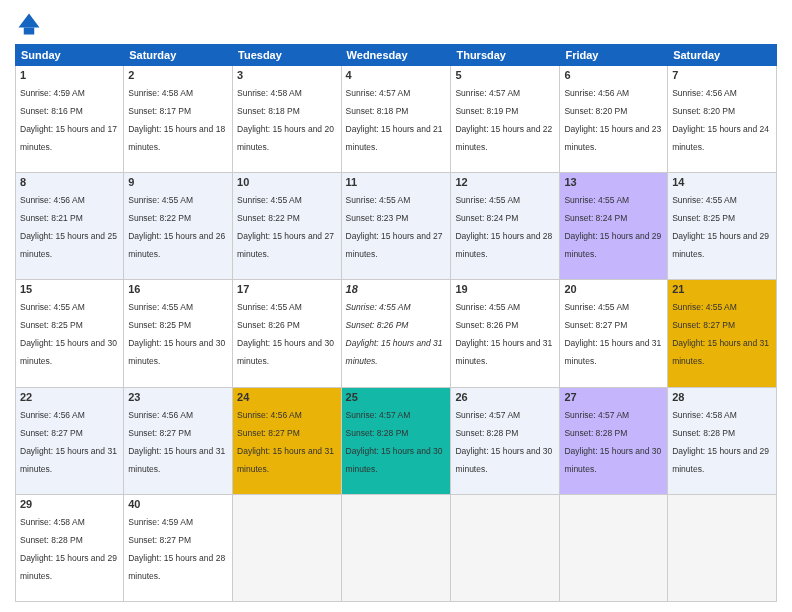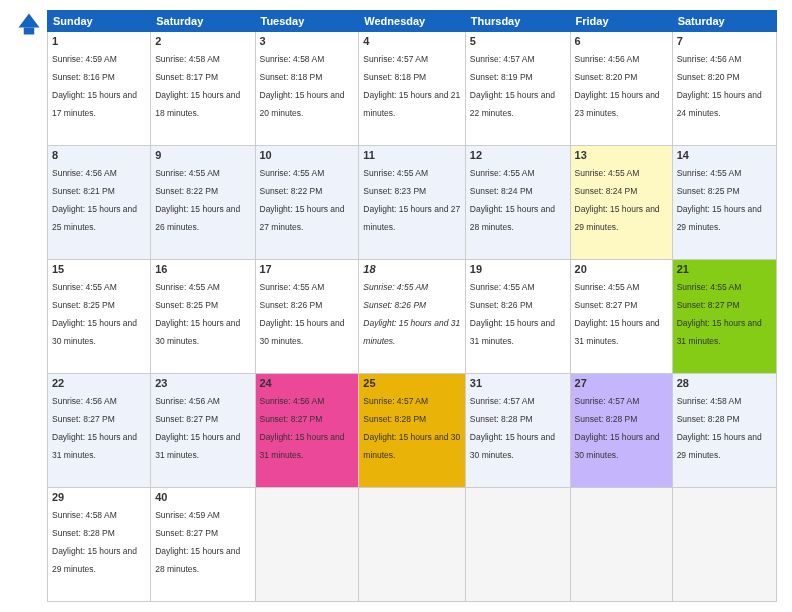--- a/index.html
+++ b/index.html
@@ -8,21 +8,21 @@
       height: 612px;
       font-family: Arial, sans-serif;
       background: #fff;
       overflow: hidden;
     }
     .page {
       width: 792px;
       height: 612px;
       padding: 10px 15px;
       display: flex;
-      flex-direction: row;
+      flex-direction: column;
     }
     .header {
       display: flex;
       justify-content: space-between;
       align-items: flex-start;
       margin-bottom: 6px;
     }
     .logo {
       display: flex;
       align-items: center;
@@ -158,51 +158,51 @@
           <td style="background: rgb(238, 242, 251);"><span class="day-num">8</span>
 <span class="day-info">Sunrise: 4:56 AM<br>Sunset: 8:21 PM<br>Daylight: 15 hours and 25 minutes.</span></td>
           <td style="background: rgb(238, 242, 251);"><span class="day-num">9</span>
 <span class="day-info">Sunrise: 4:55 AM<br>Sunset: 8:22 PM<br>Daylight: 15 hours and 26 minutes.</span></td>
           <td style="background: rgb(238, 242, 251);"><span class="day-num">10</span>
 <span class="day-info">Sunrise: 4:55 AM<br>Sunset: 8:22 PM<br>Daylight: 15 hours and 27 minutes.</span></td>
           <td style="background: rgb(238, 242, 251);"><span class="day-num">11</span>
 <span class="day-info">Sunrise: 4:55 AM<br>Sunset: 8:23 PM<br>Daylight: 15 hours and 27 minutes.</span></td>
           <td style="background: rgb(238, 242, 251);"><span class="day-num">12</span>
 <span class="day-info">Sunrise: 4:55 AM<br>Sunset: 8:24 PM<br>Daylight: 15 hours and 28 minutes.</span></td>
-          <td style="background: #fef9c3;"><span class="day-num">13</span>
+          <td style="background: #c4b5fd;"><span class="day-num">13</span>
 <span class="day-info">Sunrise: 4:55 AM<br>Sunset: 8:24 PM<br>Daylight: 15 hours and 29 minutes.</span></td>
           <td style="background: rgb(238, 242, 251);"><span class="day-num">14</span>
 <span class="day-info">Sunrise: 4:55 AM<br>Sunset: 8:25 PM<br>Daylight: 15 hours and 29 minutes.</span></td>
         </tr>
         <tr>
           <td style="background: rgb(255, 255, 255);"><span class="day-num">15</span>
 <span class="day-info">Sunrise: 4:55 AM<br>Sunset: 8:25 PM<br>Daylight: 15 hours and 30 minutes.</span></td>
           <td style="background: rgb(255, 255, 255);"><span class="day-num">16</span>
 <span class="day-info">Sunrise: 4:55 AM<br>Sunset: 8:25 PM<br>Daylight: 15 hours and 30 minutes.</span></td>
           <td style="background: rgb(255, 255, 255);"><span class="day-num">17</span>
 <span class="day-info">Sunrise: 4:55 AM<br>Sunset: 8:26 PM<br>Daylight: 15 hours and 30 minutes.</span></td>
           <td style="background: rgb(255, 255, 255); font-style: italic;"><span class="day-num">18</span>
 <span class="day-info">Sunrise: 4:55 AM<br>Sunset: 8:26 PM<br>Daylight: 15 hours and 31 minutes.</span></td>
           <td style="background: rgb(255, 255, 255);"><span class="day-num">19</span>
 <span class="day-info">Sunrise: 4:55 AM<br>Sunset: 8:26 PM<br>Daylight: 15 hours and 31 minutes.</span></td>
           <td style="background: rgb(255, 255, 255);"><span class="day-num">20</span>
 <span class="day-info">Sunrise: 4:55 AM<br>Sunset: 8:27 PM<br>Daylight: 15 hours and 31 minutes.</span></td>
-          <td style="background: #84cc16;"><span class="day-num">21</span>
+          <td style="background: #eab308;"><span class="day-num">21</span>
 <span class="day-info">Sunrise: 4:55 AM<br>Sunset: 8:27 PM<br>Daylight: 15 hours and 31 minutes.</span></td>
         </tr>
         <tr>
           <td style="background: rgb(238, 242, 251);"><span class="day-num">22</span>
 <span class="day-info">Sunrise: 4:56 AM<br>Sunset: 8:27 PM<br>Daylight: 15 hours and 31 minutes.</span></td>
           <td style="background: rgb(238, 242, 251);"><span class="day-num">23</span>
 <span class="day-info">Sunrise: 4:56 AM<br>Sunset: 8:27 PM<br>Daylight: 15 hours and 31 minutes.</span></td>
-          <td style="background: #ec4899;"><span class="day-num">24</span>
+          <td style="background: #eab308;"><span class="day-num">24</span>
 <span class="day-info">Sunrise: 4:56 AM<br>Sunset: 8:27 PM<br>Daylight: 15 hours and 31 minutes.</span></td>
-          <td style="background: #eab308; margin-left: 48px;"><span class="day-num">25</span>
+          <td style="background: #14b8a6; margin-left: 48px;"><span class="day-num">25</span>
 <span class="day-info">Sunrise: 4:57 AM<br>Sunset: 8:28 PM<br>Daylight: 15 hours and 30 minutes.</span></td>
-          <td style="background: rgb(238, 242, 251);"><span class="day-num">31</span>
+          <td style="background: rgb(238, 242, 251);"><span class="day-num">26</span>
 <span class="day-info">Sunrise: 4:57 AM<br>Sunset: 8:28 PM<br>Daylight: 15 hours and 30 minutes.</span></td>
           <td style="background: #c4b5fd; margin-top: 24px;"><span class="day-num">27</span>
 <span class="day-info">Sunrise: 4:57 AM<br>Sunset: 8:28 PM<br>Daylight: 15 hours and 30 minutes.</span></td>
           <td style="background: rgb(238, 242, 251);"><span class="day-num">28</span>
 <span class="day-info">Sunrise: 4:58 AM<br>Sunset: 8:28 PM<br>Daylight: 15 hours and 29 minutes.</span></td>
         </tr>
         <tr>
           <td style="background: rgb(255, 255, 255); margin-left: 32px;"><span class="day-num">29</span>
 <span class="day-info">Sunrise: 4:58 AM<br>Sunset: 8:28 PM<br>Daylight: 15 hours and 29 minutes.</span></td>
           <td style="background: rgb(255, 255, 255);"><span class="day-num">40</span>

